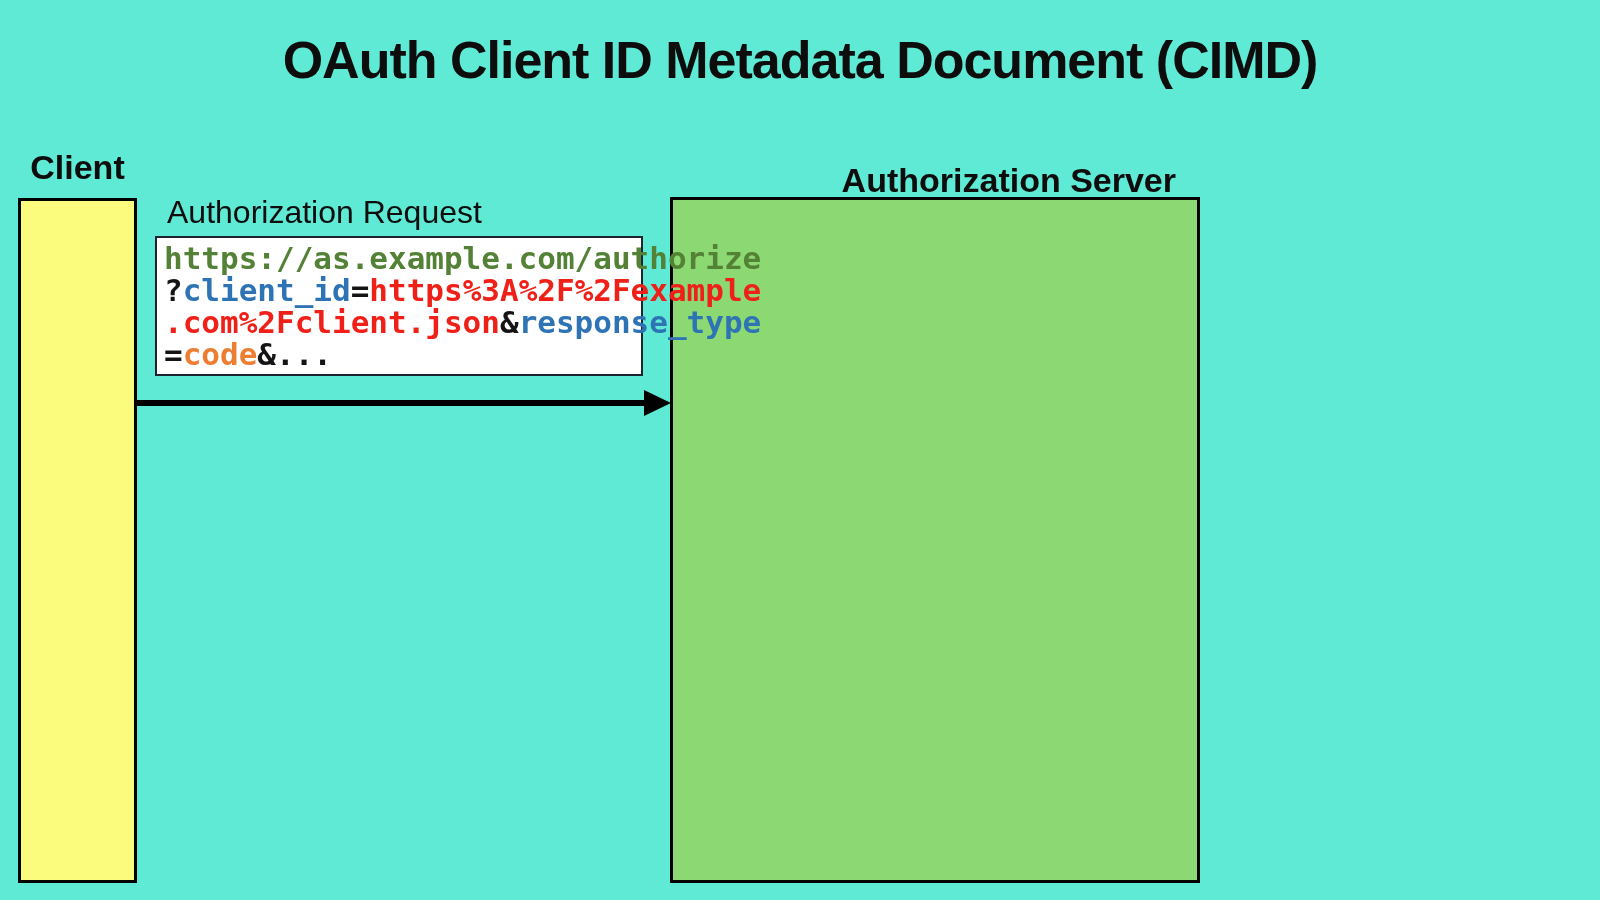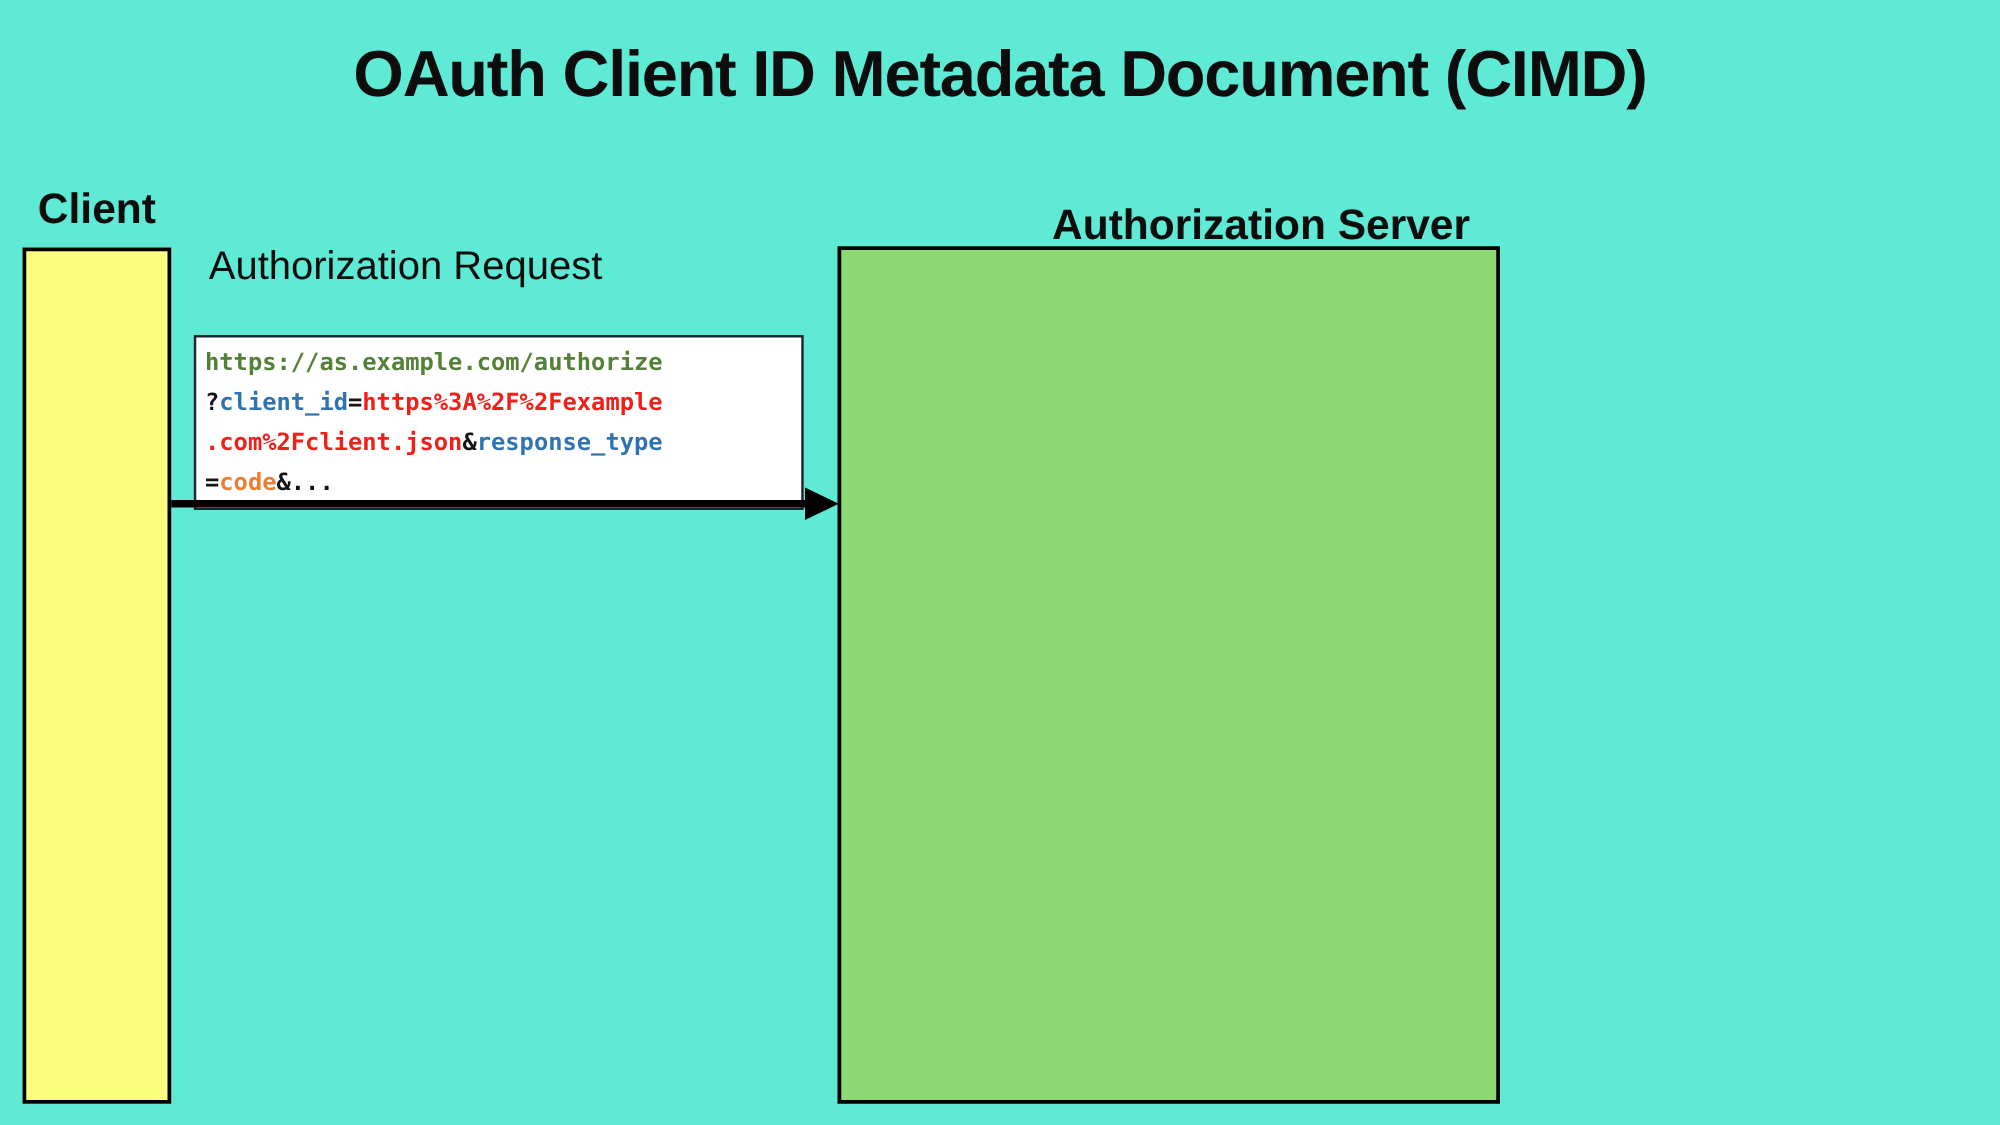--- a/index.html
+++ b/index.html
@@ -75,25 +75,24 @@
     position: absolute;
     left: 155px;
     top: 236px;
     width: 488px;
     height: 140px;
     box-sizing: border-box;
     border: 2px solid #1b2430;
     background: #ffffff;
     padding: 4px 7px;
     font-family: "DejaVu Sans Mono", "Liberation Mono", monospace;
-    font-size: 19px;
+    font-size: 31px;
     font-weight: bold;
     line-height: 32px;
     white-space: pre;
-    margin-top: 32px;
   }
   .code-line {
     height: 32px;
   }
   .msg-arrow-line {
     position: absolute;
     left: 137px;
     top: 400px;
     width: 509px;
     height: 6px;

